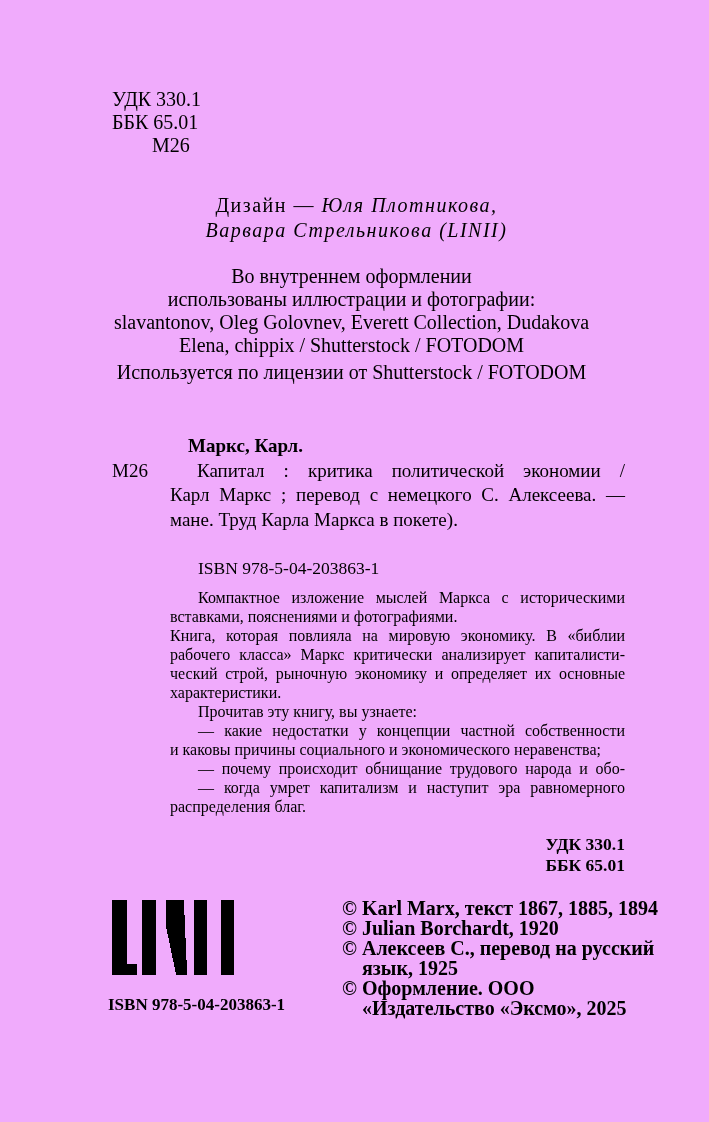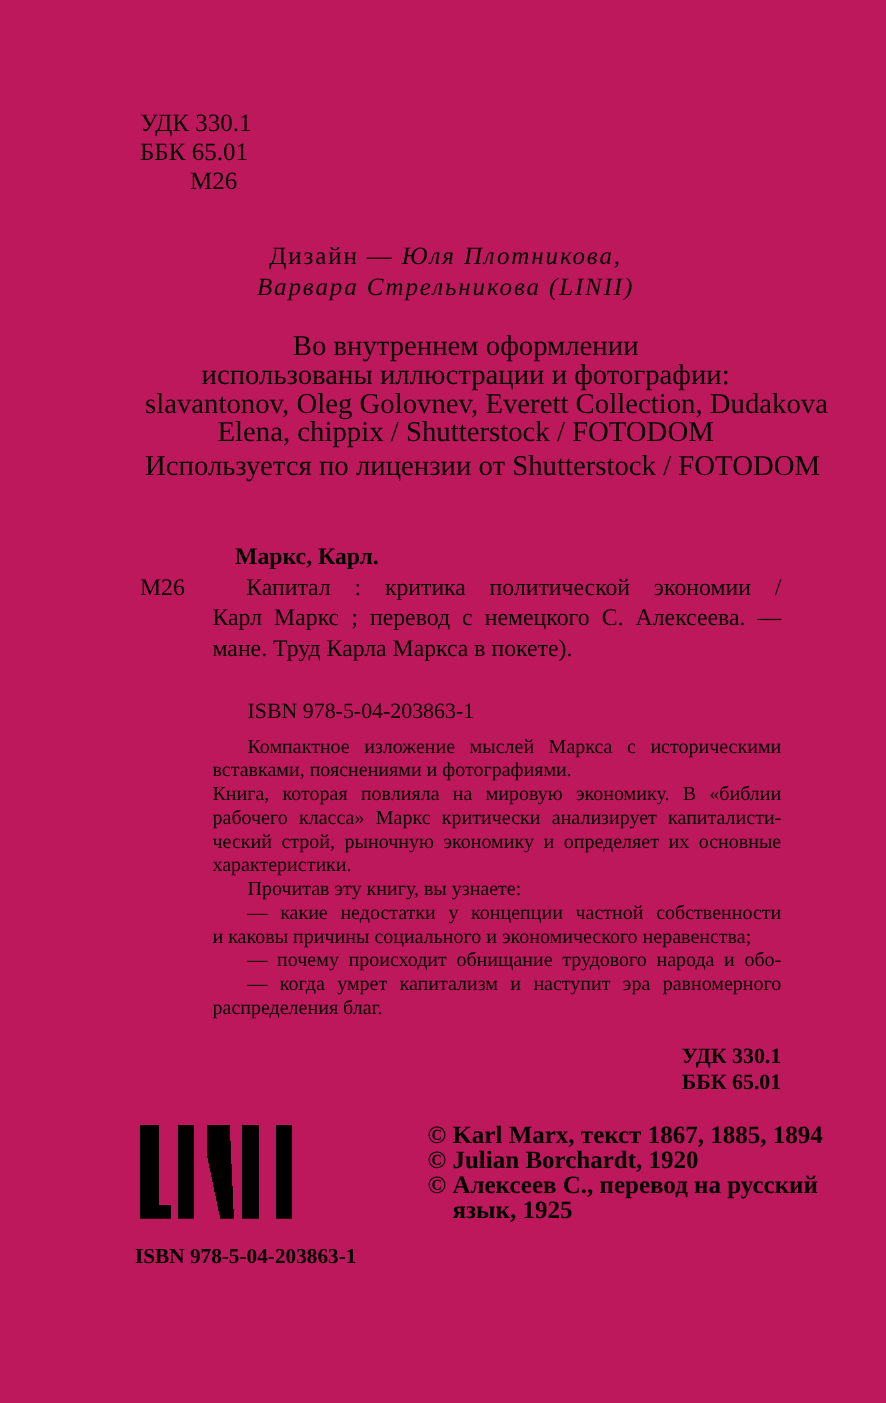--- a/index.html
+++ b/index.html
@@ -1,38 +1,38 @@
 <!DOCTYPE html>
 <html lang="ru"><head>
 <meta charset="utf-8">
 <style>
   html, body { margin: 0; padding: 0; background: #ffffff; }
   .page {
     position: relative;
     width: 709px;
     height: 1122px;
-    background: #be185d;
+    background: #f0abfc;
     color: #000000;
     font-family: "Liberation Serif", "DejaVu Serif", serif;
     overflow: hidden;
   }
   .abs { position: absolute; }
 
   
   .top-ids { left: 112px; top: 88px; font-size: 20px; line-height: 23px; }
   .top-ids .code-line { padding-left: 40px; }
 
   
   .design { left: 100px; top: 193px; width: 513px; text-align: center;
             font-size: 20px; line-height: 24.5px; letter-spacing: 1.5px; white-space: nowrap; }
   .design .it { font-style: italic; }
 
   
-  .illus { left: 116px; top: 265px; width: 513px; text-align: center;
-           font-size: 23px; line-height: 23px; }
+  .illus { left: 95px; top: 265px; width: 513px; text-align: center;
+           font-size: 20px; line-height: 23px; }
   .illus .cline { white-space: nowrap; }
   .illus .license { margin-top: 4px; white-space: nowrap; }
 
   
   .catalog { left: 112px; top: 434px; width: 513px; font-size: 19px; line-height: 24.5px; }
   .catalog .author { margin-left: 76px; font-weight: bold; }
   .catalog .ccode { position: absolute; left: 0; top: 24.5px; }
   .catalog .desc { margin-left: 58px; width: 455px; }
   .catalog .ln.indent { text-indent: 27px; }
 
@@ -129,15 +129,16 @@
     </svg>
   </div>
 
   <div class="abs isbn-bottom">ISBN 978-5-04-203863-1</div>
 
   <div class="abs copyright">
 
   <div class="cline">© Karl Marx, текст 1867, 1885, 1894</div>
       <div class="cline">© Julian Borchardt, 1920</div>
       <div class="cline">© Алексеев С., перевод на русский язык, 1925</div>
+      <div class="cline">© Оформление. ООО «Издательство «Эксмо», 2025</div>
     </div>
 
 </div>
 
 </body></html>

